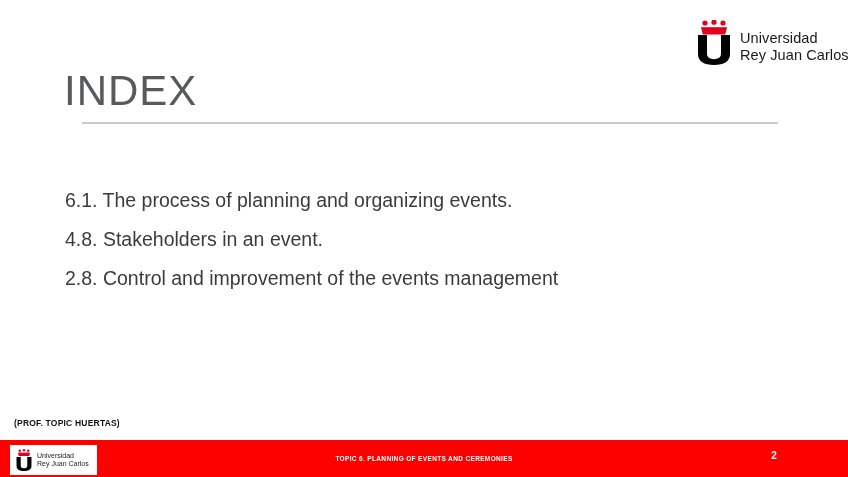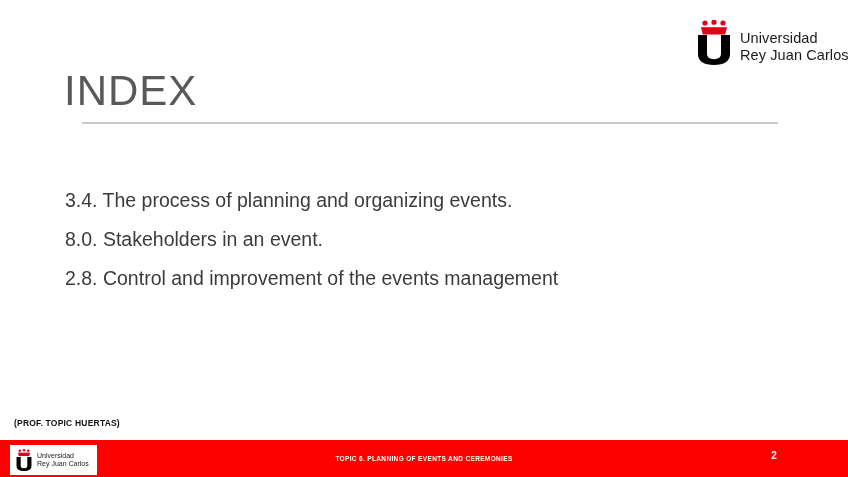--- a/index.html
+++ b/index.html
@@ -195,22 +195,22 @@
     <div class="logo-words">
       <div>Universidad</div>
       <div>Rey Juan Carlos</div>
     </div>
   </div>
 
   <div class="slide-title">INDEX</div>
   <div class="title-rule"></div>
 
   <div class="index-list">
-    <div class="index-item">3.4. The process of planning and organizing events.</div>
-    <div class="index-item">8.0. Stakeholders in an event.</div>
+    <div class="index-item">6.1. The process of planning and organizing events.</div>
+    <div class="index-item">4.8. Stakeholders in an event.</div>
     <div class="index-item">2.8. Control and improvement of the events management</div>
   </div>
 
   <div class="author-note">(PROF. TOPIC HUERTAS)</div>
 
   <div class="footer-band">
 
     <div class="footer-logo-box">
       <div class="footer-logo-mark">
         <svg class="footer-logo-crown" viewBox="0 0 30 16">

